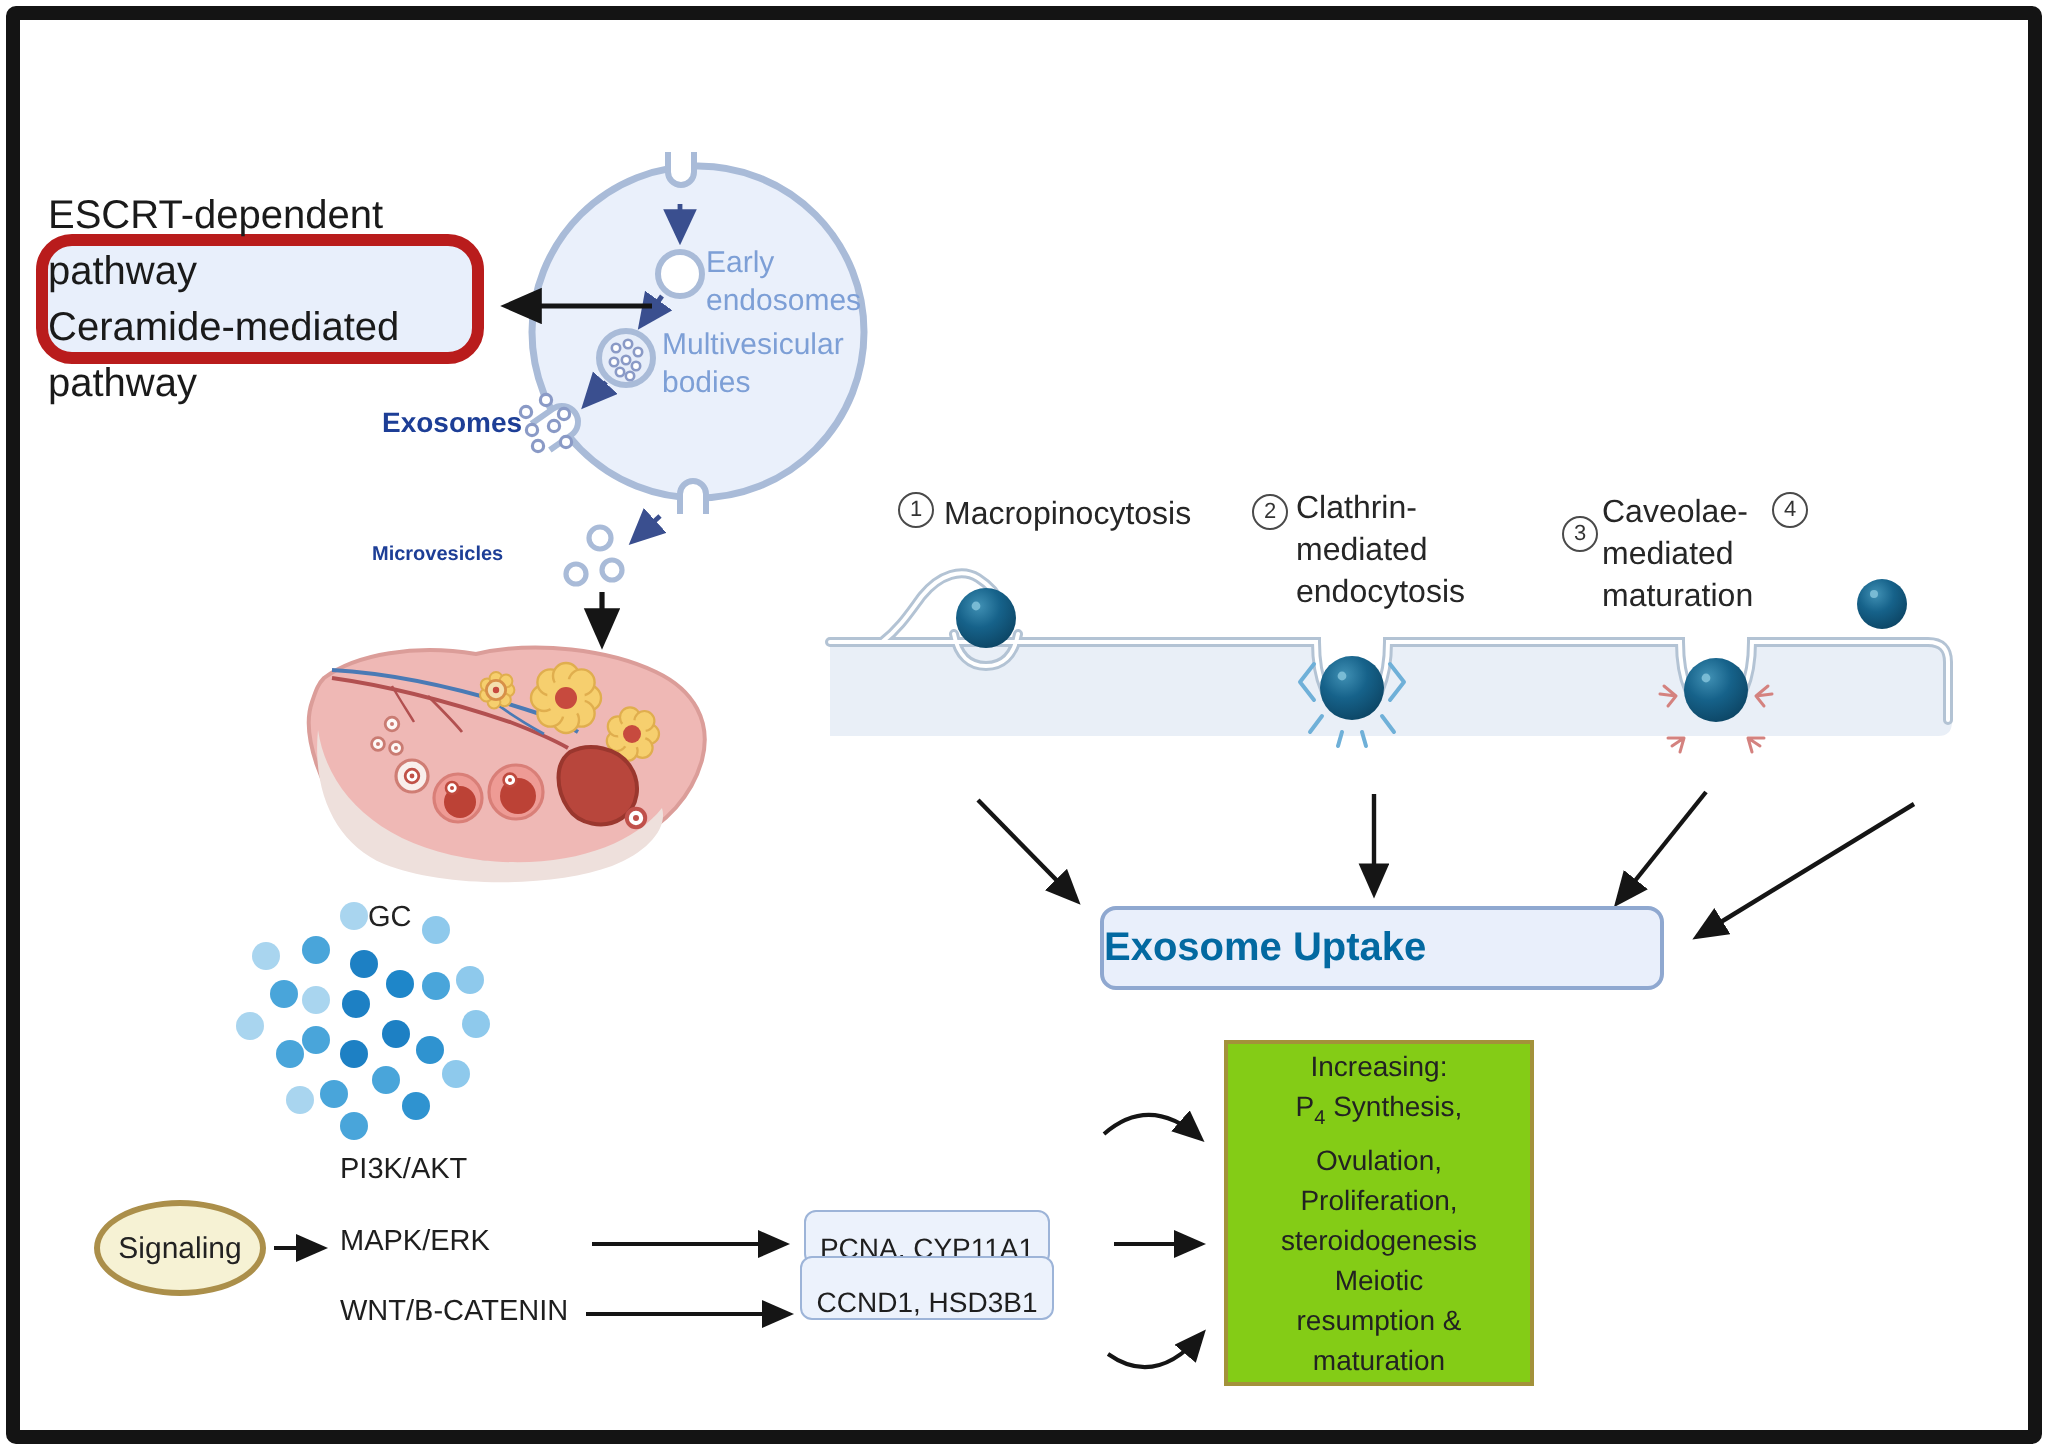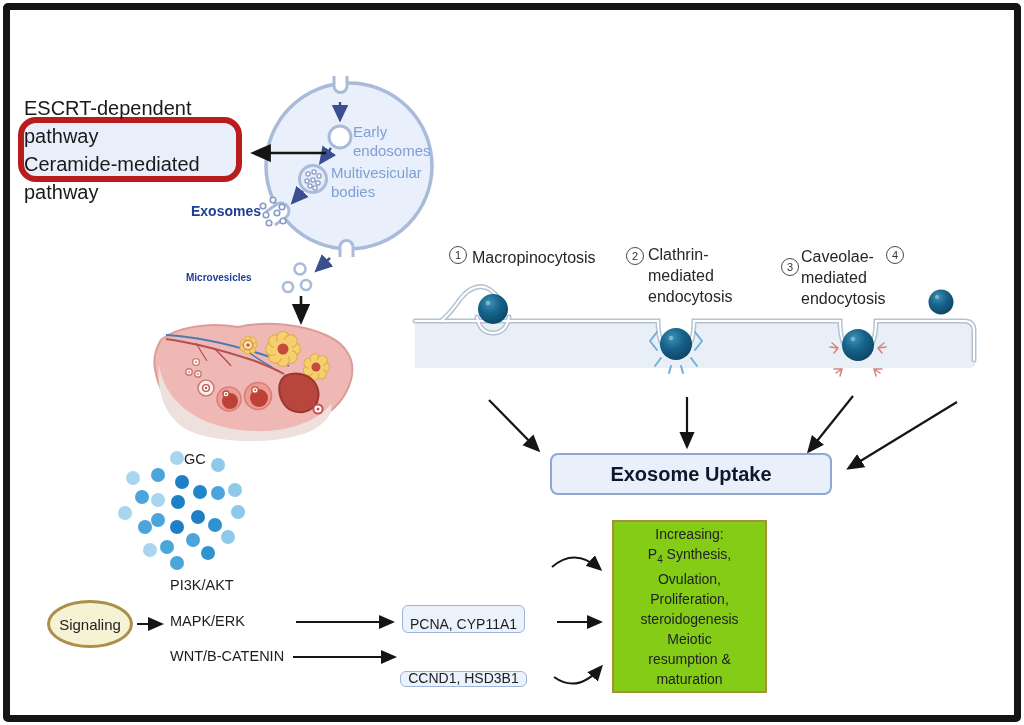--- a/index.html
+++ b/index.html
@@ -20,21 +20,21 @@
   .lbl-exosomes{left:191px;top:203px;color:#1d3e96;font-size:14px;font-weight:bold;}
   .lbl-microvesicles{left:186px;top:272px;color:#1d3e96;font-size:10px;font-weight:bold;}
 
   .mech-circle{width:18px;height:18px;border:1.7px solid #4a4a4a;border-radius:50%;
     background:#fff;display:flex;align-items:center;justify-content:center;
     font-size:11px;color:#333;box-sizing:border-box;}
   .mech-label{font-size:16px;line-height:21px;color:#262626;}
 
   .uptake-box{left:550px;top:453px;width:282px;height:42px;background:#e9effb;
     border:2px solid #8fa8d0;border-radius:8px;display:flex;align-items:center;
-    justify-content:center;font-size:20px;font-weight:bold;color:#0f172a;box-sizing:border-box;}
+    font-size:20px;font-weight:bold;color:#0369a1;box-sizing:border-box;}
 
   .outcome-box{left:612px;top:520px;width:155px;height:173px;background:#84cc16;
     border:2.5px solid #a3923a;box-sizing:border-box;display:flex;flex-direction:column;
     align-items:center;justify-content:center;font-size:14px;line-height:20px;color:#222;text-align:center;}
   .outcome-box sub{font-size:10px;}
 
   .lbl-gc{left:184px;top:451px;font-size:14.5px;color:#222;}
   .lbl-pathway{font-size:14.5px;color:#1e1e1e;}
   .signal-oval{left:47px;top:600px;width:86px;height:48px;background:#f6f2d4;
     border:3px solid #ab8f4a;border-radius:50%;display:flex;align-items:center;
@@ -302,21 +302,21 @@
   <div class="abs mech-label" style="left:472px;top:247px;">Macropinocytosis</div>
 
   <div class="abs mech-circle" style="left:626px;top:247px;">2</div>
   <div class="abs mech-label prewrap" style="left:648px;top:244px;">Clathrin-
 mediated
 endocytosis</div>
 
   <div class="abs mech-circle" style="left:781px;top:258px;">3</div>
   <div class="abs mech-label prewrap" style="left:801px;top:246px;">Caveolae-
 mediated
-endocytosis</div>
+maturation</div>
 
   <div class="abs mech-circle" style="left:886px;top:246px;">4</div>
 
   <div class="abs uptake-box">
     <span>Exosome Uptake</span>
   </div>
 
   <div class="abs outcome-box">
     <div>Increasing:</div>
     <div><span>P</span><sub>4</sub><span> Synthesis,</span></div>
@@ -332,18 +332,18 @@
   <div class="abs lbl-pathway" style="left:170px;top:577px;">PI3K/AKT</div>
   <div class="abs signal-oval">
     <span>Signaling</span>
   </div>
   <div class="abs lbl-pathway" style="left:170px;top:613px;">MAPK/ERK</div>
   <div class="abs lbl-pathway" style="left:170px;top:648px;">WNT/B-CATENIN</div>
 
   <div class="abs gene-box" style="left:402px;top:605px;width:123px;height:28px;">
     <span>PCNA, CYP11A1</span>
   </div>
-  <div class="abs gene-box" style="left:400px;top:671px;width:127px;height:16px;">
+  <div class="abs gene-box" style="left:400px;top:628px;width:127px;height:32px;">
     <span>CCND1, HSD3B1</span>
   </div>
 
   <div class="frame"></div>
 </div>
 
 </body></html>

